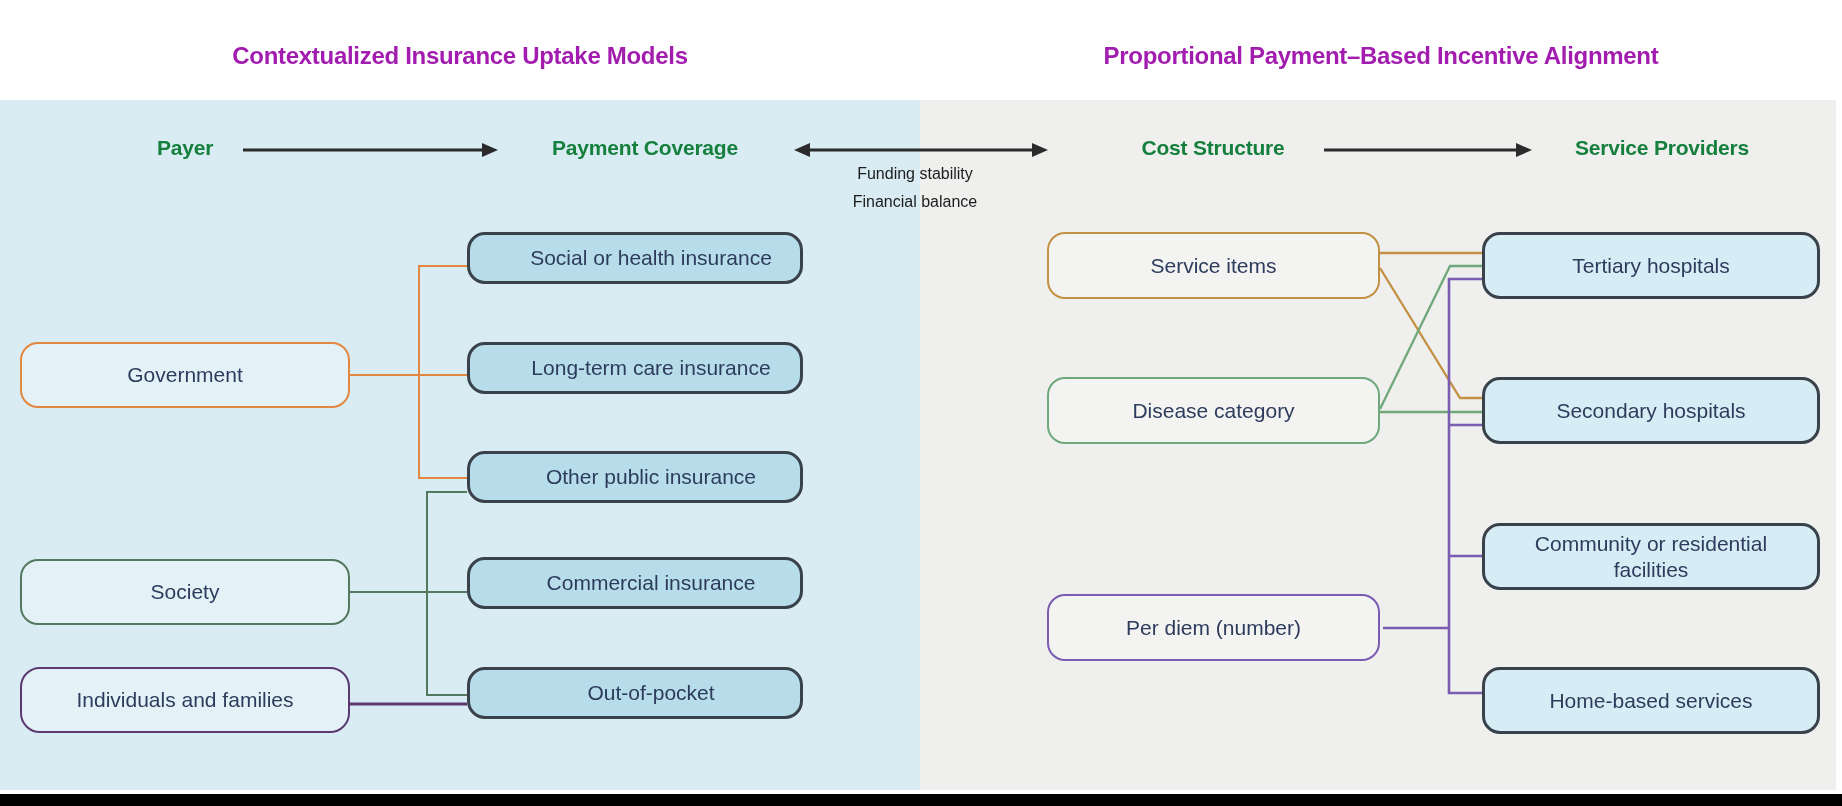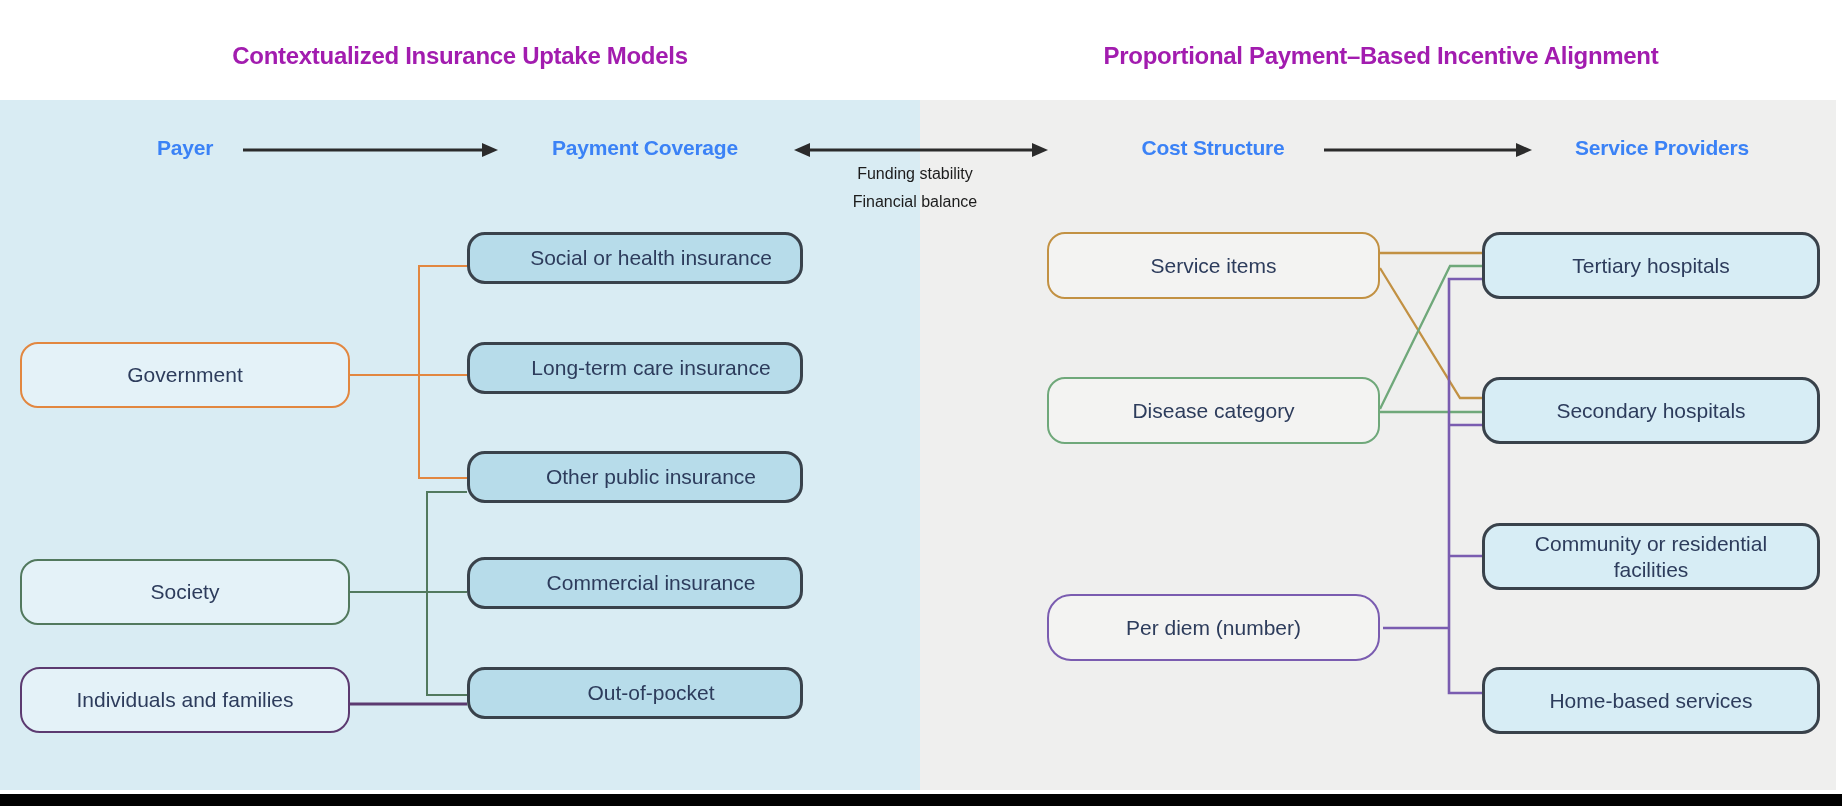--- a/index.html
+++ b/index.html
@@ -12,21 +12,21 @@
   #panel-right{left:920px;width:916px;background:var(--right-panel-bg);}
   #bottom-bar{position:absolute;left:0;top:794px;width:1842px;height:12px;background:var(--bottom-bar);}
   .title{
     position:absolute;top:40px;height:32px;line-height:32px;
     text-align:center;font-size:24px;font-weight:700;color:#a21caf;letter-spacing:-0.3px;
   }
   #title-left{left:0;width:920px;}
   #title-right{left:920px;width:922px;}
   .col-header{
     position:absolute;top:136px;transform:translateX(-50%);
-    font-size:21px;font-weight:700;color:#3b82f6;white-space:nowrap;letter-spacing:-0.2px;
+    font-size:21px;font-weight:700;color:#15803d;white-space:nowrap;letter-spacing:-0.2px;
   }
   #middle-label{
     position:absolute;top:160px;left:915px;transform:translateX(-50%);
     text-align:center;font-size:16px;color:#1c1c1c;line-height:28px;white-space:nowrap;
   }
   svg{position:absolute;left:0;top:0;}
   .shaft{stroke:var(--arrow-dark);stroke-width:3;fill:none;}
   .ahead{fill:var(--arrow-dark);stroke:none;}
   .c-orange-l{stroke:var(--orange-left);stroke-width:2;fill:none;}
   .c-green-l{stroke:var(--green-left);stroke-width:2;fill:none;}
@@ -41,21 +41,21 @@
   }
   .payer-box{left:20px;width:330px;height:66px;background:var(--payer-box-fill);border:2.5px solid #888;}
   .coverage-box{left:467px;width:336px;height:52px;background:var(--coverage-box-fill);border:3px solid var(--box-border-dark);padding-left:48px;}
   .cost-box{left:1047px;width:333px;height:67px;background:var(--cost-box-fill);border:2.5px solid #888;}
   .provider-box{left:1482px;width:338px;height:67px;background:var(--provider-box-fill);border:3px solid var(--box-border-dark);}
   .b-orange{border-color:var(--orange-left);}
   .b-green-l{border-color:var(--green-left);}
   .b-purple-l{border-color:var(--purple-left);border-radius:20px;}
   .b-gold{border-color:var(--gold-right);}
   .b-green-r{border-color:var(--green-right);}
-  .b-purple-r{border-color:var(--purple-right);border-radius:24px;}
+  .b-purple-r{border-color:var(--purple-right);}
 </style>
 </head>
 <body>
 
 <div id="stage">
 
   <div class="panel" id="panel-left"></div>
   <div class="panel" id="panel-right"></div>
   <div id="bottom-bar"></div>
 

